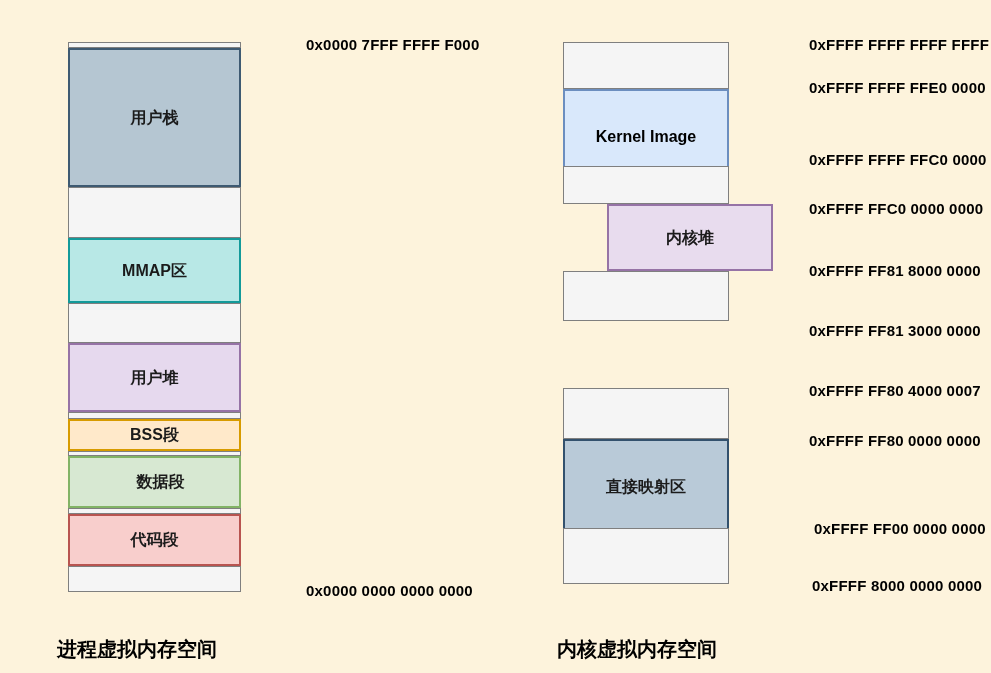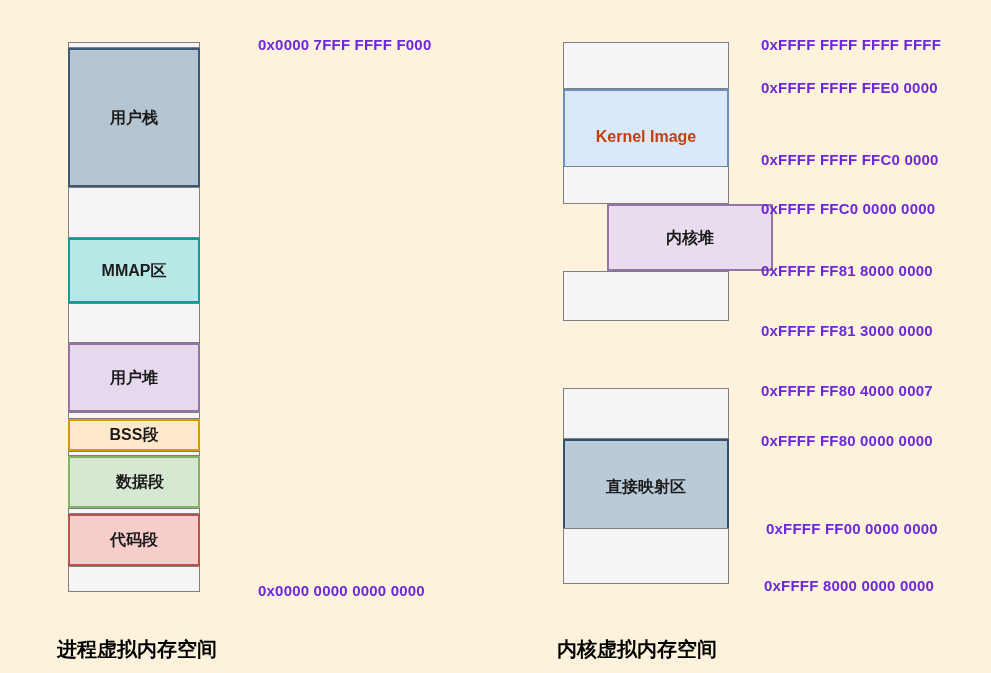--- a/index.html
+++ b/index.html
@@ -11,50 +11,51 @@
     position:absolute; left:0; width:100%;
     border-style:solid;
     display:flex; align-items:center; justify-content:center;
     text-align:center; white-space:pre-line;
     font-weight:700; font-size:16px; line-height:1.25;
   }
   .seg.gap { border-width:1px; }
   .seg.labeled { border-width:2px; }
   .addr {
     position:absolute; transform:translateY(-50%);
-    font-weight:700; font-size:15px; color:#6d28d9; white-space:nowrap;
+    font-weight:700; font-size:15px; color:#000000; white-space:nowrap;
     letter-spacing:0.2px;
+    margin-left:48px;
   }
   .title {
     position:absolute; top:636px;
     font-weight:700; font-size:20px; color:#000; white-space:nowrap;
   }
 </style>
 </head>
 <body style="background: rgb(253, 243, 220);">
 
 <div id="canvas">
-  <div class="column" id="left-column" style="left: 68px; width: 132px;">
+  <div class="column" id="left-column" style="left: 68px; width: 173px;">
       <div class="seg gap" style="top: 42px; height: 6px; background: rgb(245, 245, 245); border-color: rgb(127, 127, 127); color: rgb(27, 27, 27);"></div>
       <div class="seg labeled" style="top: 48px; height: 139px; background: rgb(181, 198, 210); border-color: rgb(62, 90, 114); color: rgb(27, 27, 27);">用户栈</div>
       <div class="seg gap" style="top: 187px; height: 51px; background: rgb(245, 245, 245); border-color: rgb(127, 127, 127); color: rgb(27, 27, 27);"></div>
       <div class="seg labeled" style="top: 238px; height: 65px; background: rgb(184, 232, 230); border-color: rgb(19, 154, 154); color: rgb(27, 27, 27);">MMAP区</div>
       <div class="seg gap" style="top: 303px; height: 40px; background: rgb(245, 245, 245); border-color: rgb(127, 127, 127); color: rgb(27, 27, 27);"></div>
       <div class="seg labeled" style="top: 343px; height: 69px; background: rgb(230, 217, 238); border-color: rgb(150, 115, 166); color: rgb(27, 27, 27);">用户堆</div>
       <div class="seg gap" style="top: 412px; height: 7px; background: rgb(245, 245, 245); border-color: rgb(127, 127, 127); color: rgb(27, 27, 27);"></div>
       <div class="seg labeled" style="top: 419px; height: 32px; background: rgb(255, 233, 202); border-color: rgb(215, 155, 0); color: rgb(27, 27, 27);">BSS段</div>
       <div class="seg gap" style="top: 451px; height: 5px; background: rgb(245, 245, 245); border-color: rgb(127, 127, 127); color: rgb(27, 27, 27);"></div>
       <div class="seg labeled" style="top: 456px; height: 52px; background: rgb(215, 232, 210); border-color: rgb(130, 179, 102); color: rgb(27, 27, 27); padding-left: 12px;">数据段</div>
       <div class="seg gap" style="top: 508px; height: 6px; background: rgb(245, 245, 245); border-color: rgb(127, 127, 127); color: rgb(27, 27, 27);"></div>
       <div class="seg labeled" style="top: 514px; height: 52px; background: rgb(248, 206, 204); border-color: rgb(184, 84, 80); color: rgb(27, 27, 27);">代码段</div>
       <div class="seg gap" style="top: 566px; height: 26px; background: rgb(245, 245, 245); border-color: rgb(127, 127, 127); color: rgb(27, 27, 27);"></div>
     </div>
   <div class="column" id="right-column" style="left: 563px; width: 166px;">
       <div class="seg gap" style="top: 42px; height: 47px; background: rgb(245, 245, 245); border-color: rgb(127, 127, 127); color: rgb(27, 27, 27);"></div>
-      <div class="seg labeled" style="top: 89px; height: 95px; background: rgb(217, 232, 251); border-color: rgb(108, 142, 191); color: #c2410c;">Kernel Image</div>
+      <div class="seg labeled" style="top: 89px; height: 95px; background: rgb(217, 232, 251); border-color: rgb(108, 142, 191); color: #000000;">Kernel Image</div>
       <div class="seg gap" style="top: 166px; height: 38px; background: rgb(245, 245, 245); border-color: rgb(127, 127, 127); color: rgb(27, 27, 27);"></div>
       <div class="seg labeled" style="top: 204px; height: 67px; background: rgb(232, 220, 238); border-color: rgb(150, 115, 166); color: rgb(27, 27, 27); margin-left: 44px;">内核堆</div>
       <div class="seg gap" style="top: 271px; height: 50px; background: rgb(245, 245, 245); border-color: rgb(127, 127, 127); color: rgb(27, 27, 27);"></div>
       <div class="seg gap" style="top: 388px; height: 51px; background: rgb(245, 245, 245); border-color: rgb(127, 127, 127); color: rgb(27, 27, 27);"></div>
       <div class="seg labeled" style="top: 439px; height: 95px; background: rgb(185, 202, 216); border-color: rgb(51, 81, 109); color: rgb(27, 27, 27);">直接映射区</div>
       <div class="seg gap" style="top: 528px; height: 56px; background: rgb(245, 245, 245); border-color: rgb(127, 127, 127); color: rgb(27, 27, 27);"></div>
     </div>
   <div id="addresses">
       <div class="addr" style="left: 258px; top: 44px;">0x0000 7FFF FFFF F000</div>
       <div class="addr" style="left: 258px; top: 590px;">0x0000 0000 0000 0000</div>

